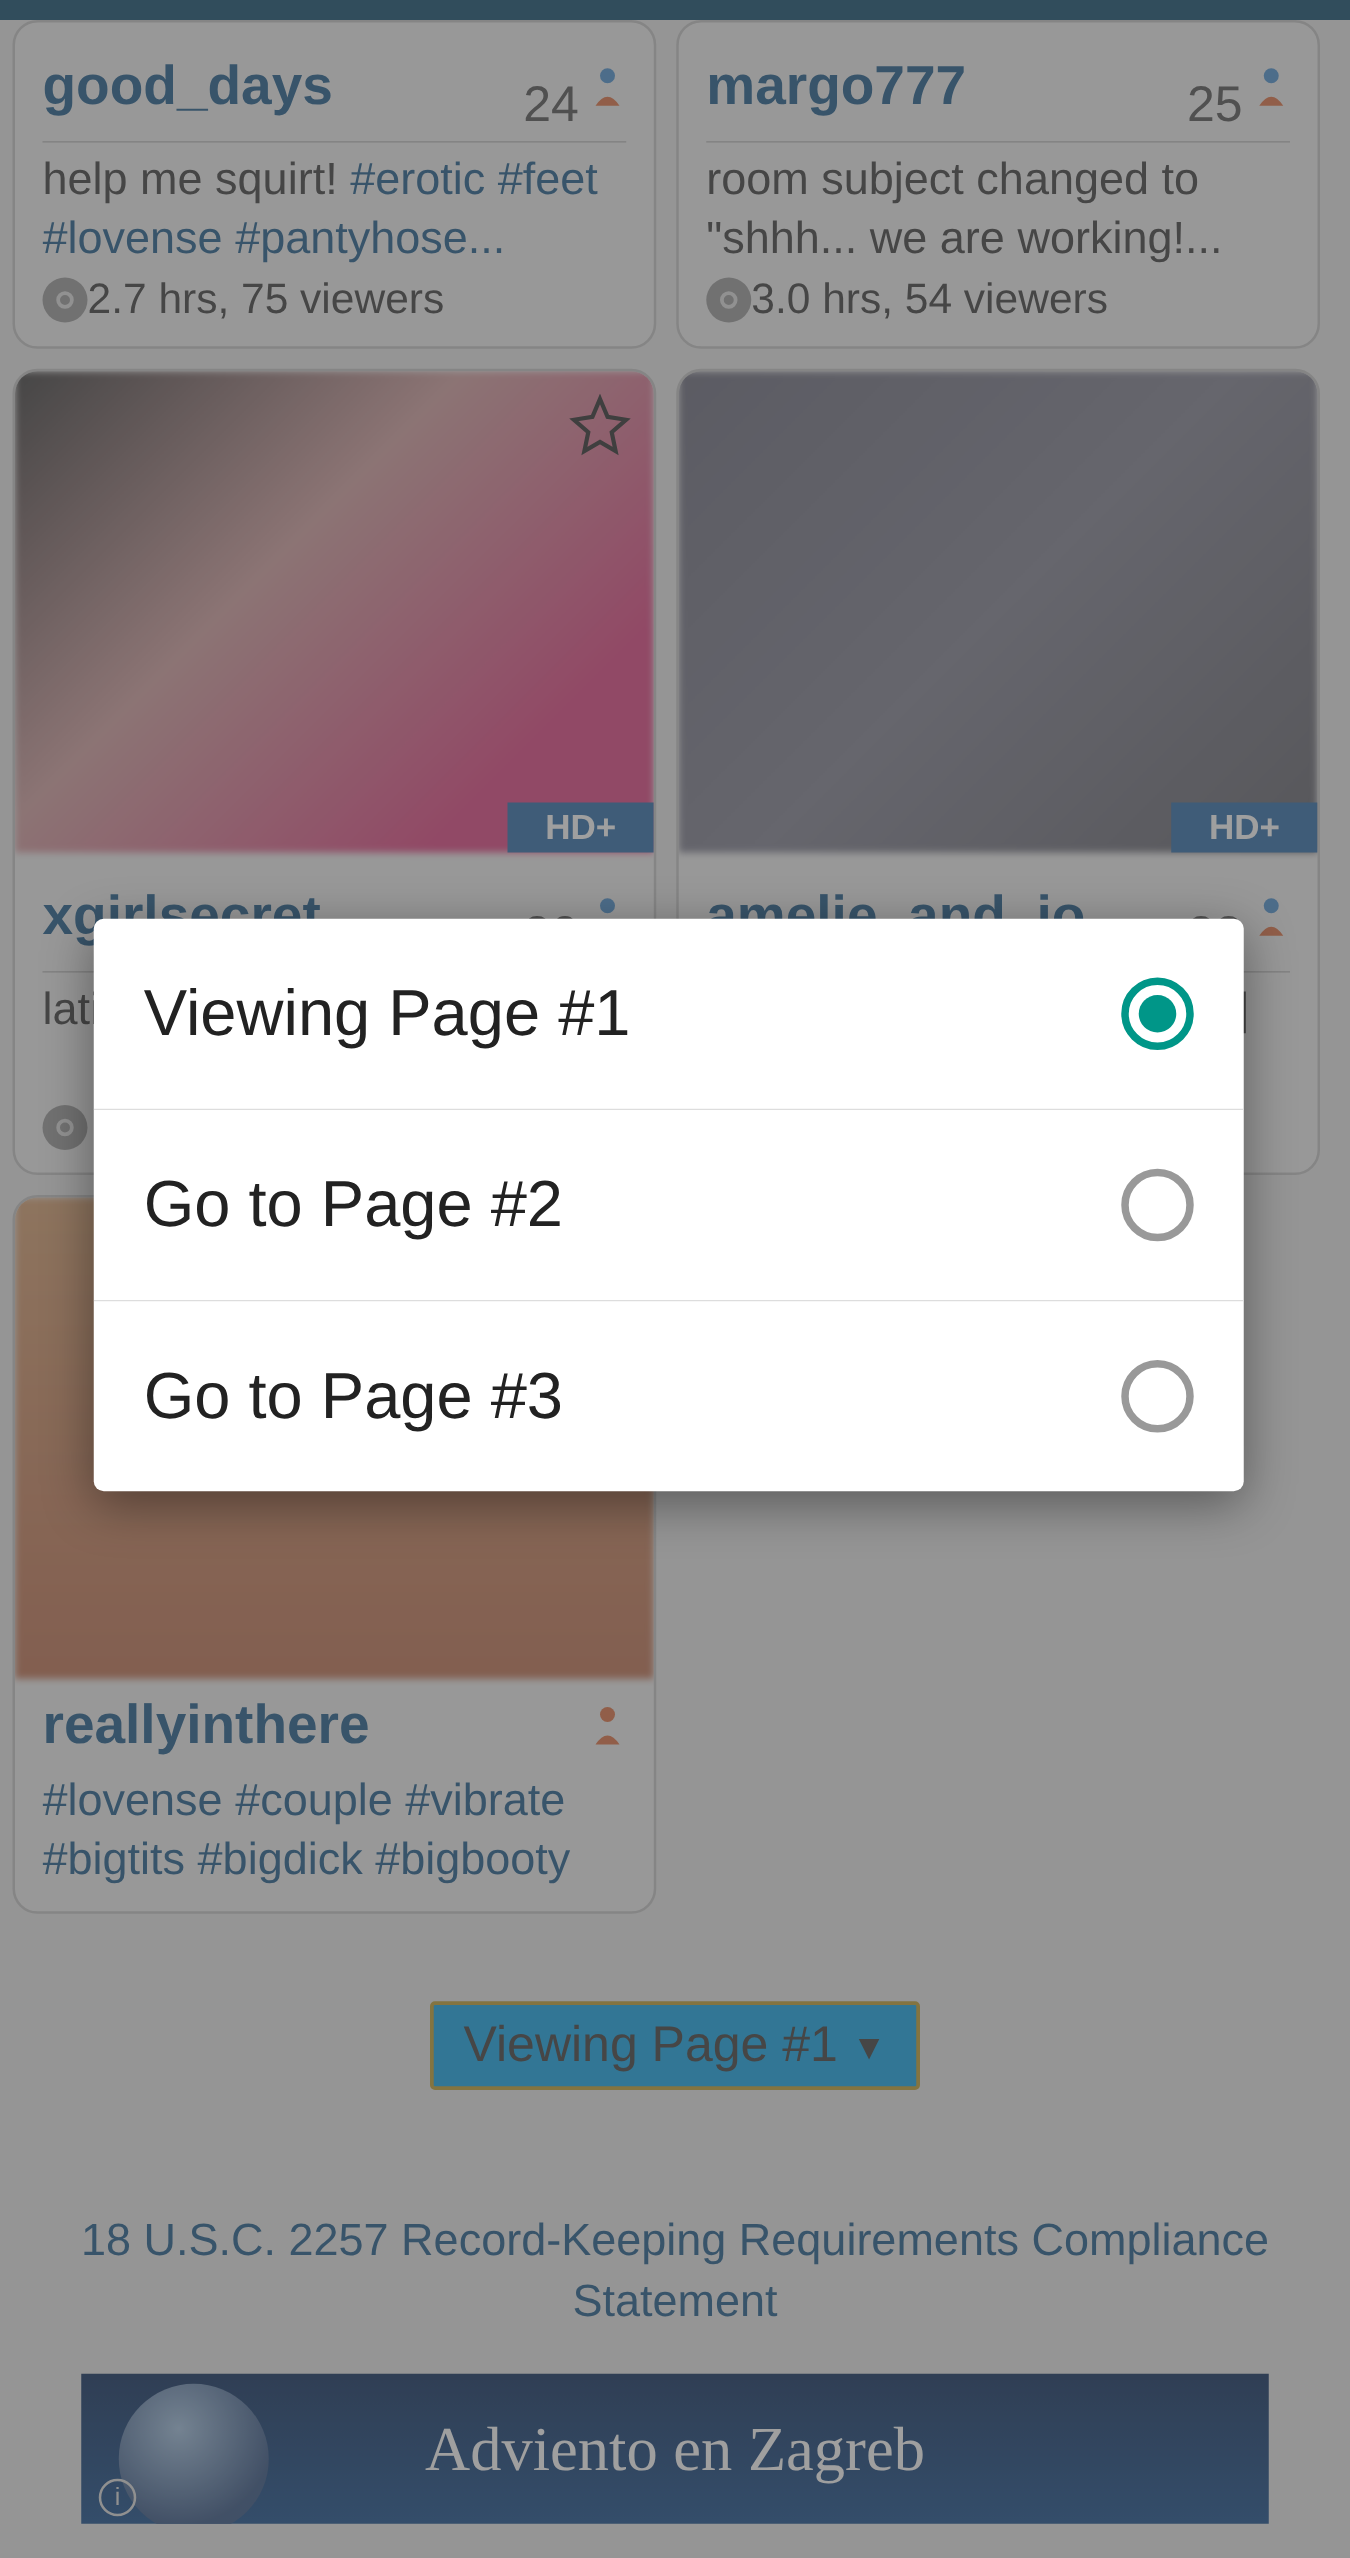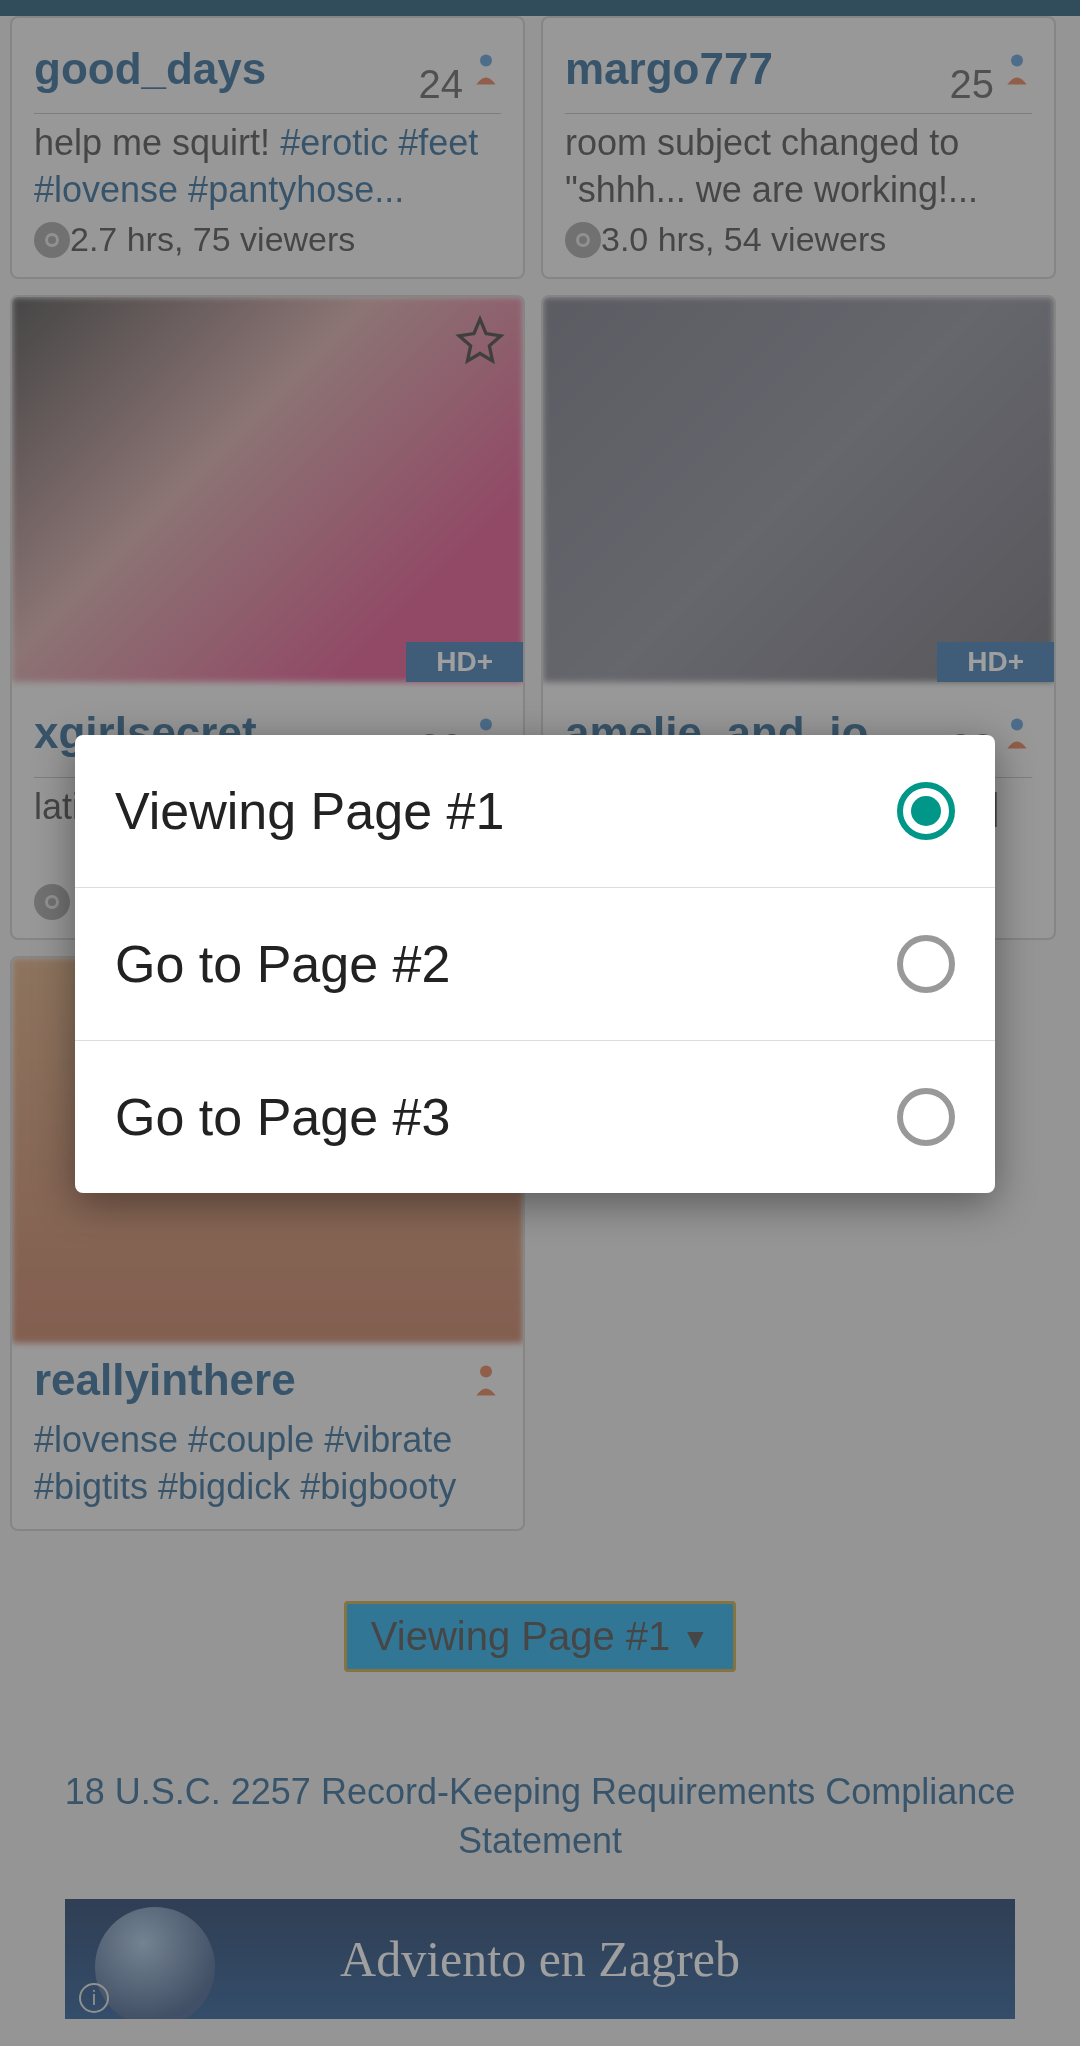--- a/index.html
+++ b/index.html
@@ -22,21 +22,21 @@
   .grid {
     display: flex;
     flex-wrap: wrap;
     gap: 16px;
     padding-top: 0;
   }
   .card {
     width: 515px;
     background: #f0f0f0;
     border: 2px solid #c5c5c5;
-    border-radius: 8px;
+    border-radius: 20px;
     overflow: hidden;
   }
   .thumb {
     width: 100%;
     height: 385px;
     background: #888;
     position: relative;
   }
   .thumb.t1 { background: linear-gradient(135deg, #3a3a3a, #d4a0a0 40%, #e04080 80%); filter: blur(3px); }
   .thumb.t2 { background: linear-gradient(135deg, #6a6a7a, #808090 50%, #606068); filter: blur(3px); }

